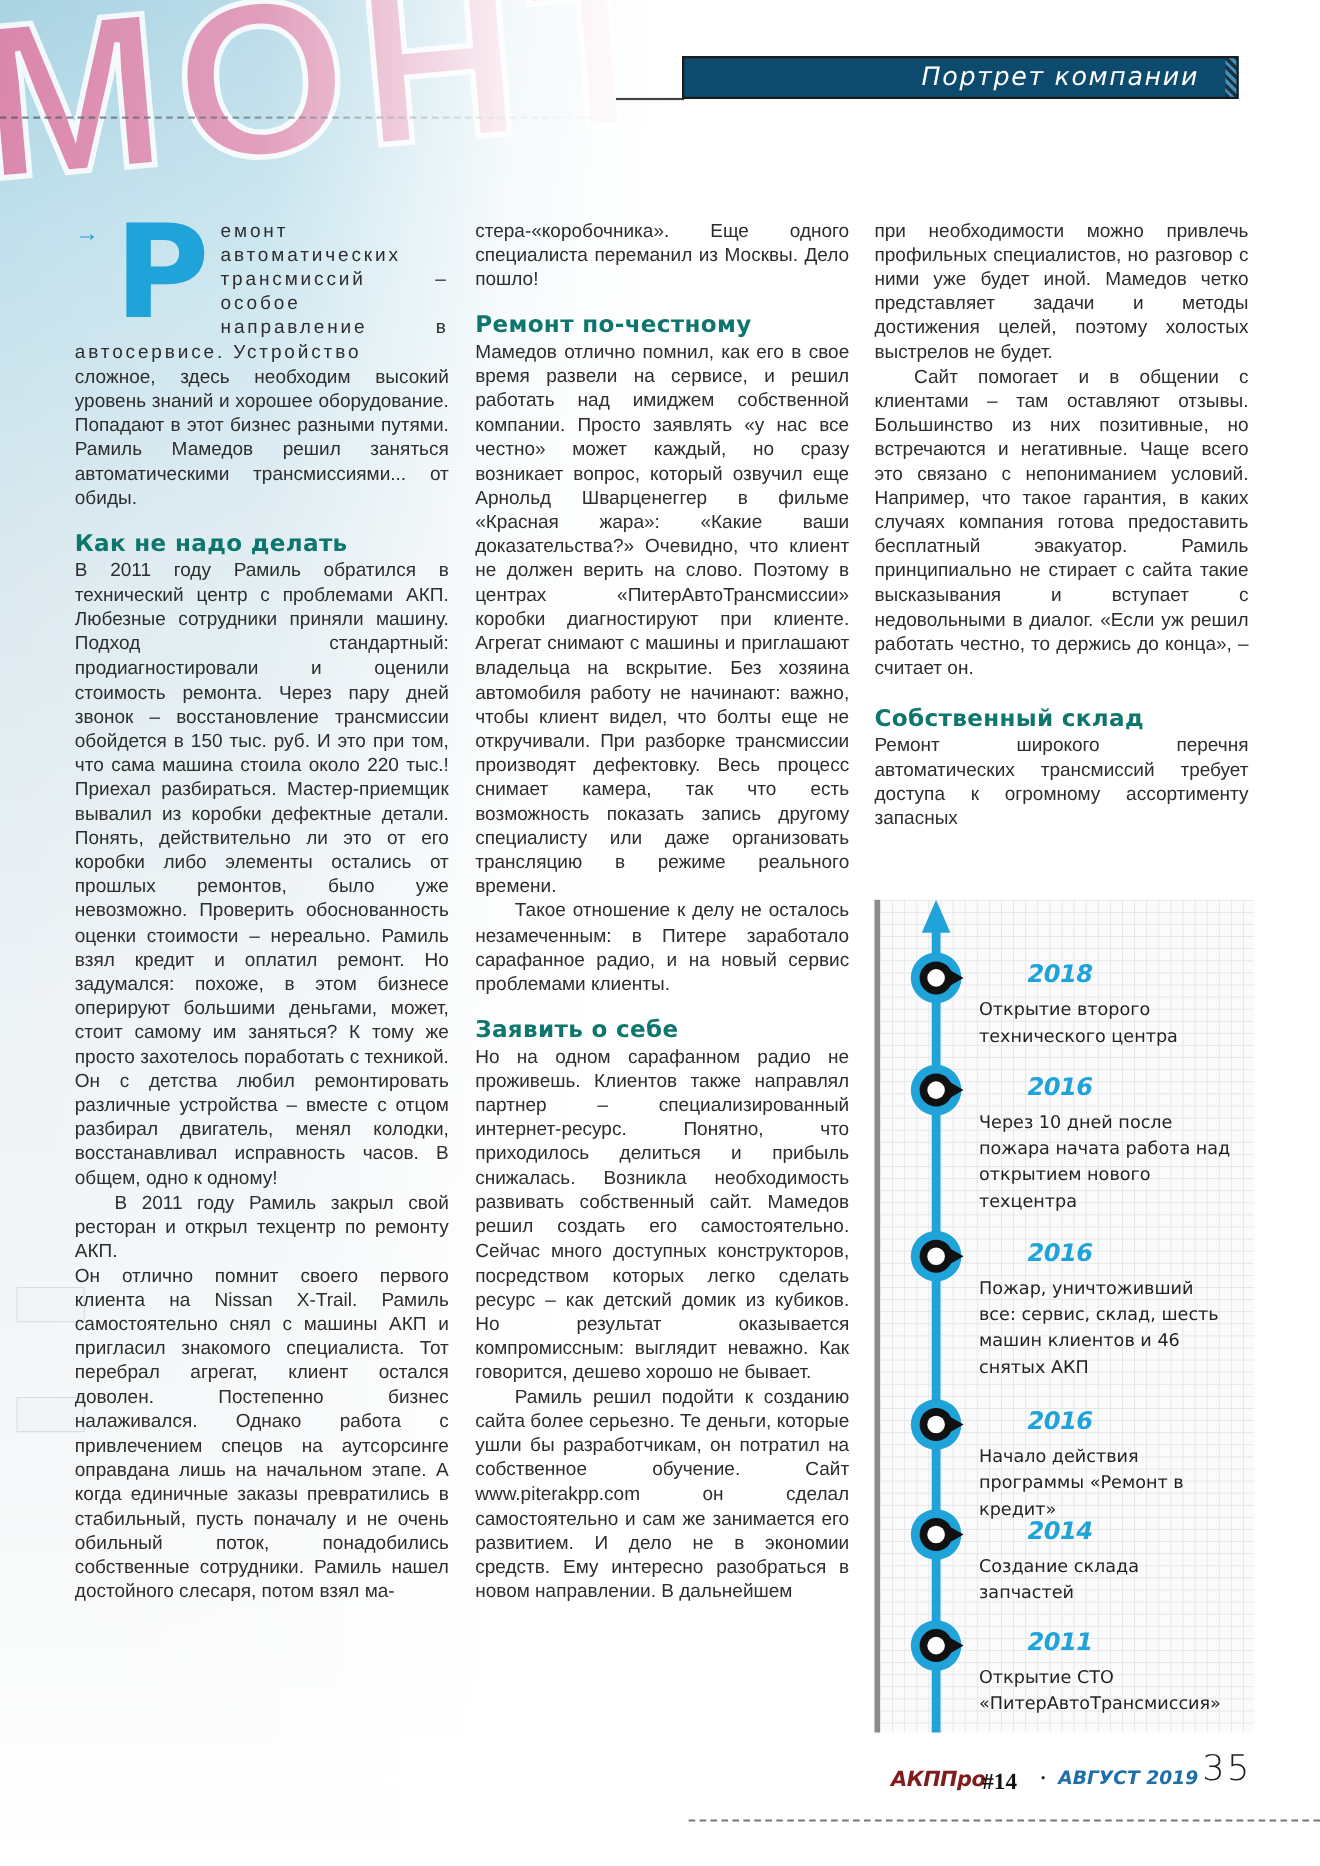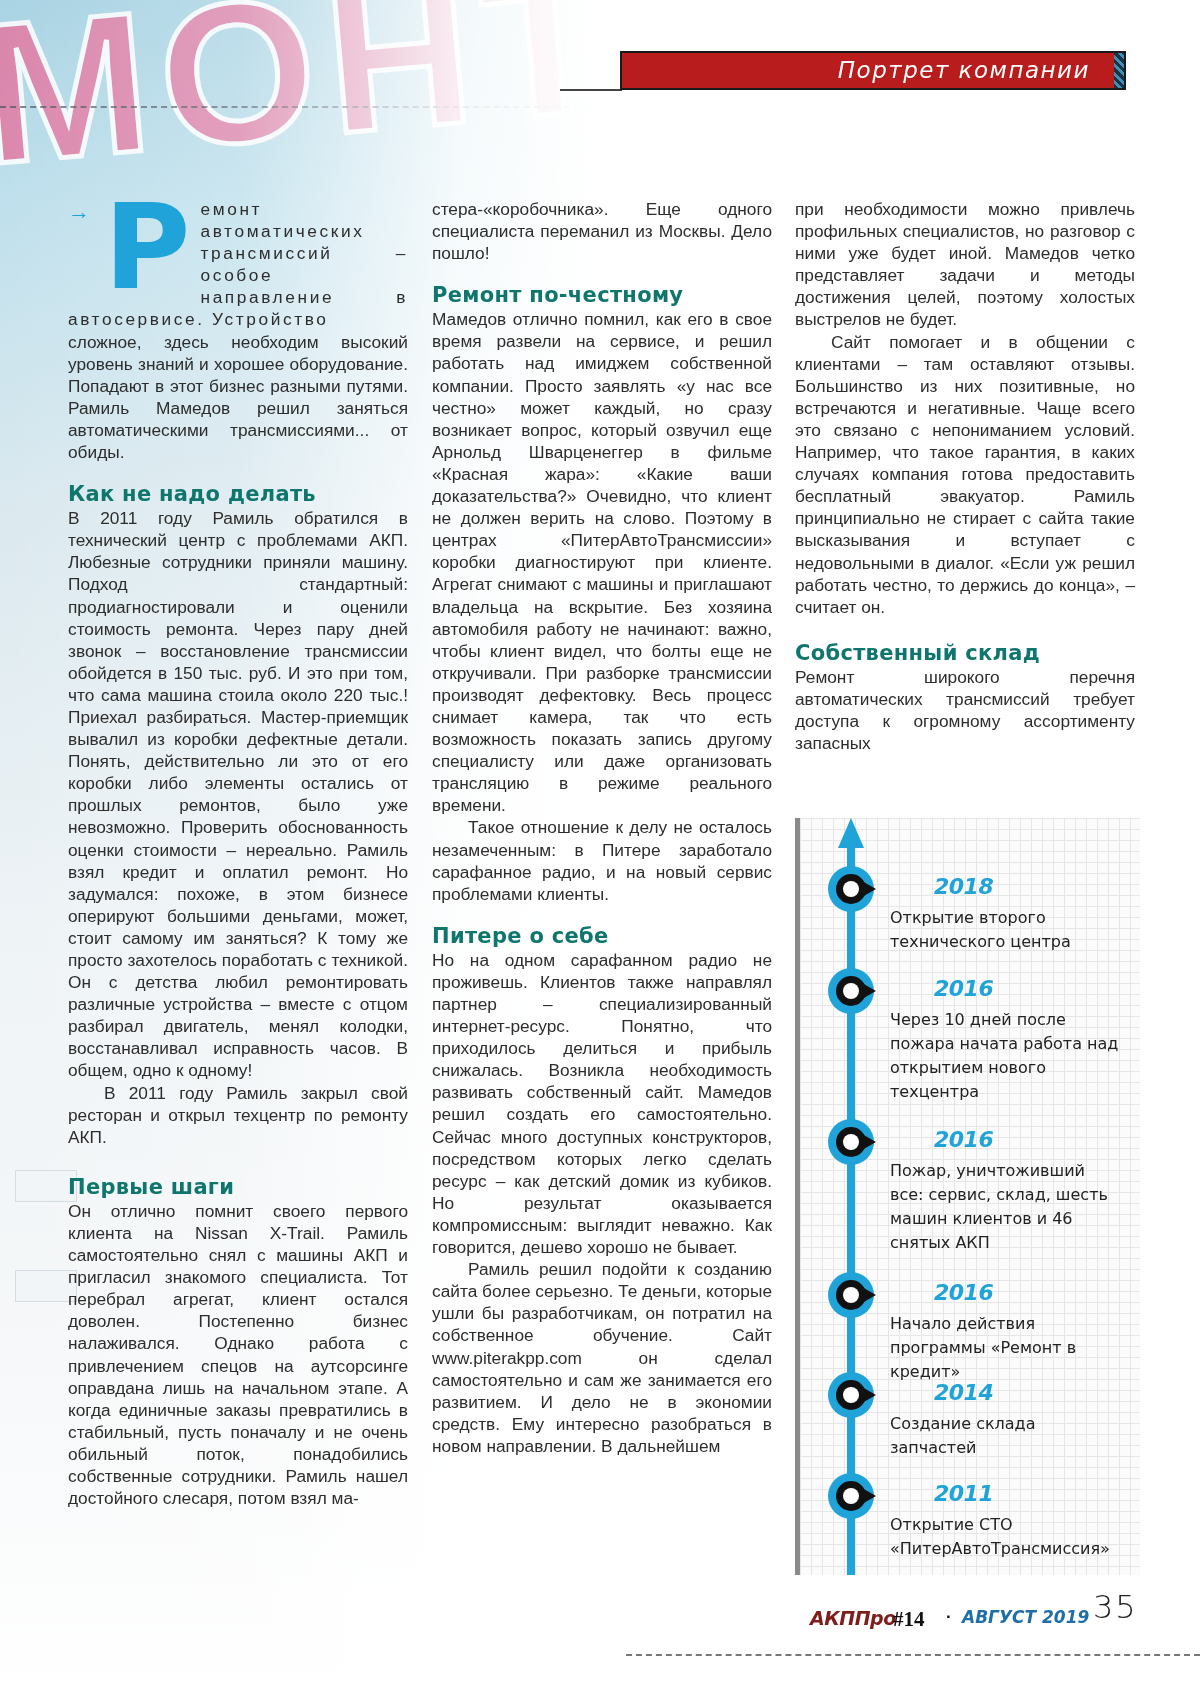--- a/index.html
+++ b/index.html
@@ -11,21 +11,21 @@
       linear-gradient(180deg, #a9d3e3 0%, #bfe0ec 12%, #dbe9ef 30%, #eef3f6 55%, #f6f8f9 80%, #ffffff 100%);
   }
   .bg-fade{position:absolute;left:0;top:0;width:1200px;height:1696px;
     background:linear-gradient(90deg, rgba(255,255,255,0) 0%, rgba(255,255,255,0.2) 20%, rgba(255,255,255,0.85) 38%, #fff 50%);}
   .sign-text{position:absolute;left:-20px;top:-70px;font-family:"Liberation Sans",sans-serif;font-weight:bold;font-size:200px;letter-spacing:12px;color:#e27aa3;
     -webkit-text-stroke:5px #ffffff;transform:rotate(-5deg);opacity:0.85;white-space:nowrap;}
   .dash-line{position:absolute;left:0;top:106px;width:600px;height:0;border-top:2px dashed #4b5560;opacity:0.7;transform:rotate(0deg);}
   .side-boxes{position:absolute;left:15px;width:60px;height:30px;border:1px solid #d6dde2;background:#f2f5f7;}
 
   
-  .banner{position:absolute;left:620px;top:51px;width:506px;height:39px;background:#b91c1c;border:2px solid #1a1a1a;box-sizing:border-box;}
+  .banner{position:absolute;left:620px;top:51px;width:506px;height:39px;background:#0c4a6e;border:2px solid #1a1a1a;box-sizing:border-box;}
   .banner-stripes{position:absolute;right:0;top:0;width:10px;height:100%;
     background:repeating-linear-gradient(45deg,#1d3140 0 3px,#3c8fb6 3px 6px);}
   .banner-label{position:absolute;right:34px;top:4px;font-family:"DejaVu Sans",sans-serif;font-style:italic;font-size:23px;letter-spacing:1.5px;color:#ffffff;}
   .banner-tick{position:absolute;left:560px;top:89px;width:62px;border-top:2px solid #444;}
 
   
   .col{position:absolute;font-size:17.3px;line-height:22.1px;text-align:justify;color:#2d2d2d;}
   .col p{margin:0;}
   .col p.indent{text-indent:36px;}
   .col1{left:68px;top:198px;width:340px;}
@@ -82,30 +82,29 @@
 <div class="col col1">
   <div class="drop-wrap">
     <span class="drop-arrow">→</span>
     <span class="drop-cap">Р</span>
     <p class="first-lines">емонт автоматических трансмиссий – особое направление в автосервисе. Устройство</p>
     <p>сложное, здесь необходим высокий уровень знаний и хорошее оборудование. Попадают в этот бизнес разными путями. Рамиль Мамедов решил заняться автоматическими трансмиссиями... от обиды.</p>
   </div>
   <div class="h">Как не надо делать</div>
   <p>В 2011 году Рамиль обратился в технический центр с проблемами АКП. Любезные сотрудники приняли машину. Подход стандартный: продиагностировали и оценили стоимость ремонта. Через пару дней звонок – восстановление трансмиссии обойдется в 150 тыс. руб. И это при том, что сама машина стоила около 220 тыс.! Приехал разбираться. Мастер-приемщик вывалил из коробки дефектные детали. Понять, действительно ли это от его коробки либо элементы остались от прошлых ремонтов, было уже невозможно. Проверить обоснованность оценки стоимости – нереально. Рамиль взял кредит и оплатил ремонт. Но задумался: похоже, в этом бизнесе оперируют большими деньгами, может, стоит самому им заняться? К тому же просто захотелось поработать с техникой. Он с детства любил ремонтировать различные устройства – вместе с отцом разбирал двигатель, менял колодки, восстанавливал исправность часов. В общем, одно к одному!</p>
   <p class="indent">В 2011 году Рамиль закрыл свой ресторан и открыл техцентр по ремонту АКП.</p>
-  <div class="h" style="margin-top:26px;">Первые шаги</div>
   <p>Он отлично помнит своего первого клиента на Nissan X-Trail. Рамиль самостоятельно снял с машины АКП и пригласил знакомого специалиста. Тот перебрал агрегат, клиент остался доволен. Постепенно бизнес налаживался. Однако работа с привлечением спецов на аутсорсинге оправдана лишь на начальном этапе. А когда единичные заказы превратились в стабильный, пусть поначалу и не очень обильный поток, понадобились собственные сотрудники. Рамиль нашел достойного слесаря, потом взял ма-</p>
 </div>
 
 <div class="col col2">
   <p>стера-«коробочника». Еще одного специалиста переманил из Москвы. Дело пошло!</p>
   <div class="h">Ремонт по-честному</div>
   <p>Мамедов отлично помнил, как его в свое время развели на сервисе, и решил работать над имиджем собственной компании. Просто заявлять «у нас все честно» может каждый, но сразу возникает вопрос, который озвучил еще Арнольд Шварценеггер в фильме «Красная жара»: «Какие ваши доказательства?» Очевидно, что клиент не должен верить на слово. Поэтому в центрах «ПитерАвтоТрансмиссии» коробки диагностируют при клиенте. Агрегат снимают с машины и приглашают владельца на вскрытие. Без хозяина автомобиля работу не начинают: важно, чтобы клиент видел, что болты еще не откручивали. При разборке трансмиссии производят дефектовку. Весь процесс снимает камера, так что есть возможность показать запись другому специалисту или даже организовать трансляцию в режиме реального времени.</p>
   <p class="indent">Такое отношение к делу не осталось незамеченным: в Питере заработало сарафанное радио, и на новый сервис проблемами клиенты.</p>
-  <div class="h">Питере о себе</div>
+  <div class="h">Заявить о себе</div>
   <p>Но на одном сарафанном радио не проживешь. Клиентов также направлял партнер – специализированный интернет-ресурс. Понятно, что приходилось делиться и прибыль снижалась. Возникла необходимость развивать собственный сайт. Мамедов решил создать его самостоятельно. Сейчас много доступных конструкторов, посредством которых легко сделать ресурс – как детский домик из кубиков. Но результат оказывается компромиссным: выглядит неважно. Как говорится, дешево хорошо не бывает.</p>
   <p class="indent">Рамиль решил подойти к созданию сайта более серьезно. Те деньги, которые ушли бы разработчикам, он потратил на собственное обучение. Сайт www.piterakpp.com он сделал самостоятельно и сам же занимается его развитием. И дело не в экономии средств. Ему интересно разобраться в новом направлении. В дальнейшем</p>
 </div>
 
 <div class="col col3">
   <p>при необходимости можно привлечь профильных специалистов, но разговор с ними уже будет иной. Мамедов четко представляет задачи и методы достижения целей, поэтому холостых выстрелов не будет.</p>
   <p class="indent">Сайт помогает и в общении с клиентами – там оставляют отзывы. Большинство из них позитивные, но встречаются и негативные. Чаще всего это связано с непониманием условий. Например, что такое гарантия, в каких случаях компания готова предоставить бесплатный эвакуатор. Рамиль принципиально не стирает с сайта такие высказывания и вступает с недовольными в диалог. «Если уж решил работать честно, то держись до конца», – считает он.</p>
   <div class="h" style="margin-top:22px;">Собственный склад</div>
   <p>Ремонт широкого перечня автоматических трансмиссий требует доступа к огромному ассортименту запасных</p>
 </div>

